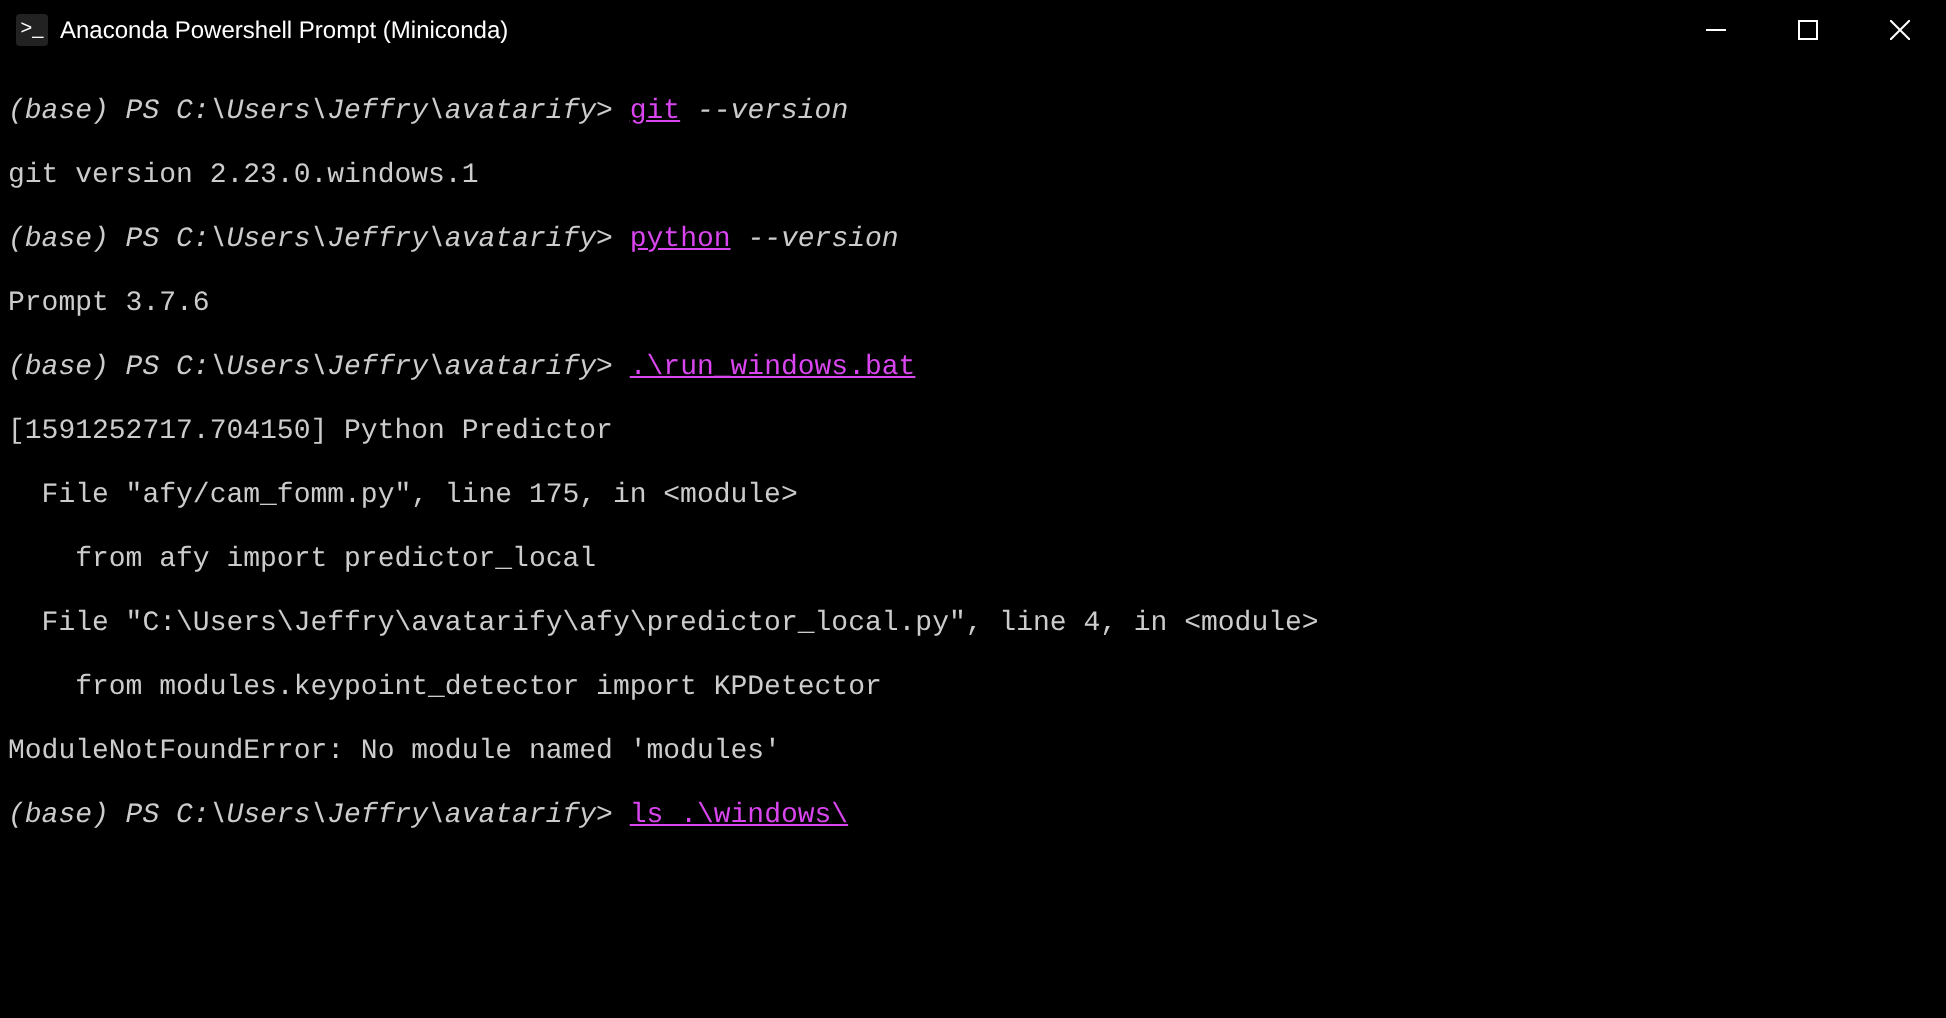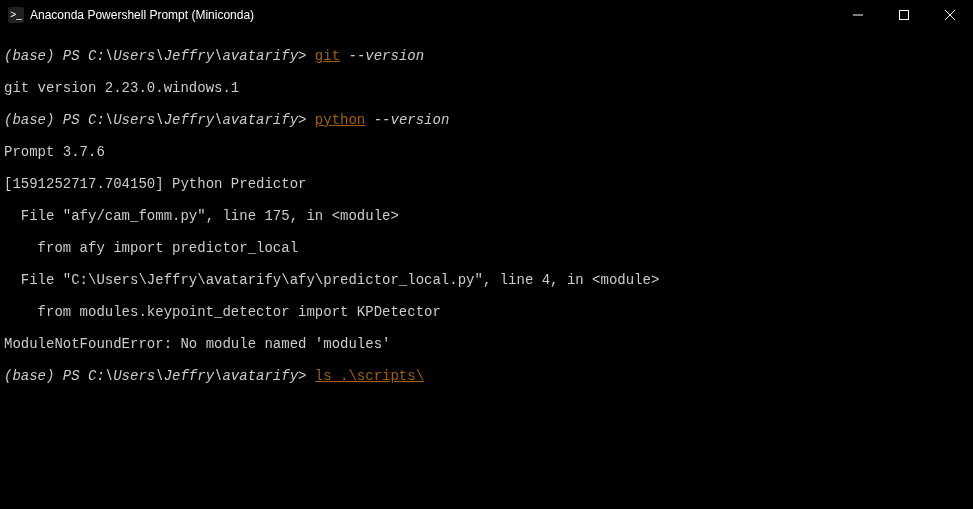--- a/index.html
+++ b/index.html
@@ -38,21 +38,21 @@
     color: #fff;
     cursor: default;
   }
   .win-btn svg { stroke: #fff; stroke-width: 1; fill: none; }
   .terminal {
     padding: 2px 4px 0 4px;
     white-space: pre;
     color: #ccc;
   }
   .line { white-space: pre; }
-  .yellow { color: #a16207; text-decoration: underline; }
+  .yellow { color: #d946ef; text-decoration: underline; }
   .s { display:inline;font-style:italic; }
 </style>
 </head>
 <body>
 
 <div class="titlebar">
   <div class="title-left">
     <span class="app-icon">&gt;_</span>
     <span>Anaconda Powershell Prompt (Miniconda)</span>
   </div>
@@ -74,27 +74,28 @@
         </svg>
     </div>
   </div>
 </div>
 
 <div class="terminal">
 <div class="line"><span class="s">(base) PS C:\Users\Jeffry\avatarify&gt;</span> <span class="yellow">git</span> <span class="s">--version</span></div>
 <div class="line">git version 2.23.0.windows.1</div>
 <div class="line"><span class="s">(base) PS C:\Users\Jeffry\avatarify&gt;</span> <span class="yellow">python</span> <span class="s">--version</span></div>
 <div class="line">Prompt 3.7.6</div>
+<div class="line"><span class="s">(base) PS C:\Users\Jeffry\avatarify&gt;</span> <span class="yellow">.\run_windows.bat</span></div>
 <div class="line">[1591252717.704150] Python Predictor</div>
 <div class="line">  File "afy/cam_fomm.py", line 175, in &lt;module&gt;</div>
 <div class="line">    from afy import predictor_local</div>
 <div class="line">  File "C:\Users\Jeffry\avatarify\afy\predictor_local.py", line 4, in &lt;module&gt;</div>
 <div class="line">    from modules.keypoint_detector import KPDetector</div>
 <div class="line">ModuleNotFoundError: No module named 'modules'</div>
-<div class="line"><span class="s">(base) PS C:\Users\Jeffry\avatarify&gt;</span> <span class="yellow">ls .\scripts\</span></div>
+<div class="line"><span class="s">(base) PS C:\Users\Jeffry\avatarify&gt;</span> <span class="yellow">ls .\windows\</span></div>
 <div class="line">&nbsp;</div>
 <div class="line">&nbsp;</div>
 
 
 
 
 
 
 
 

